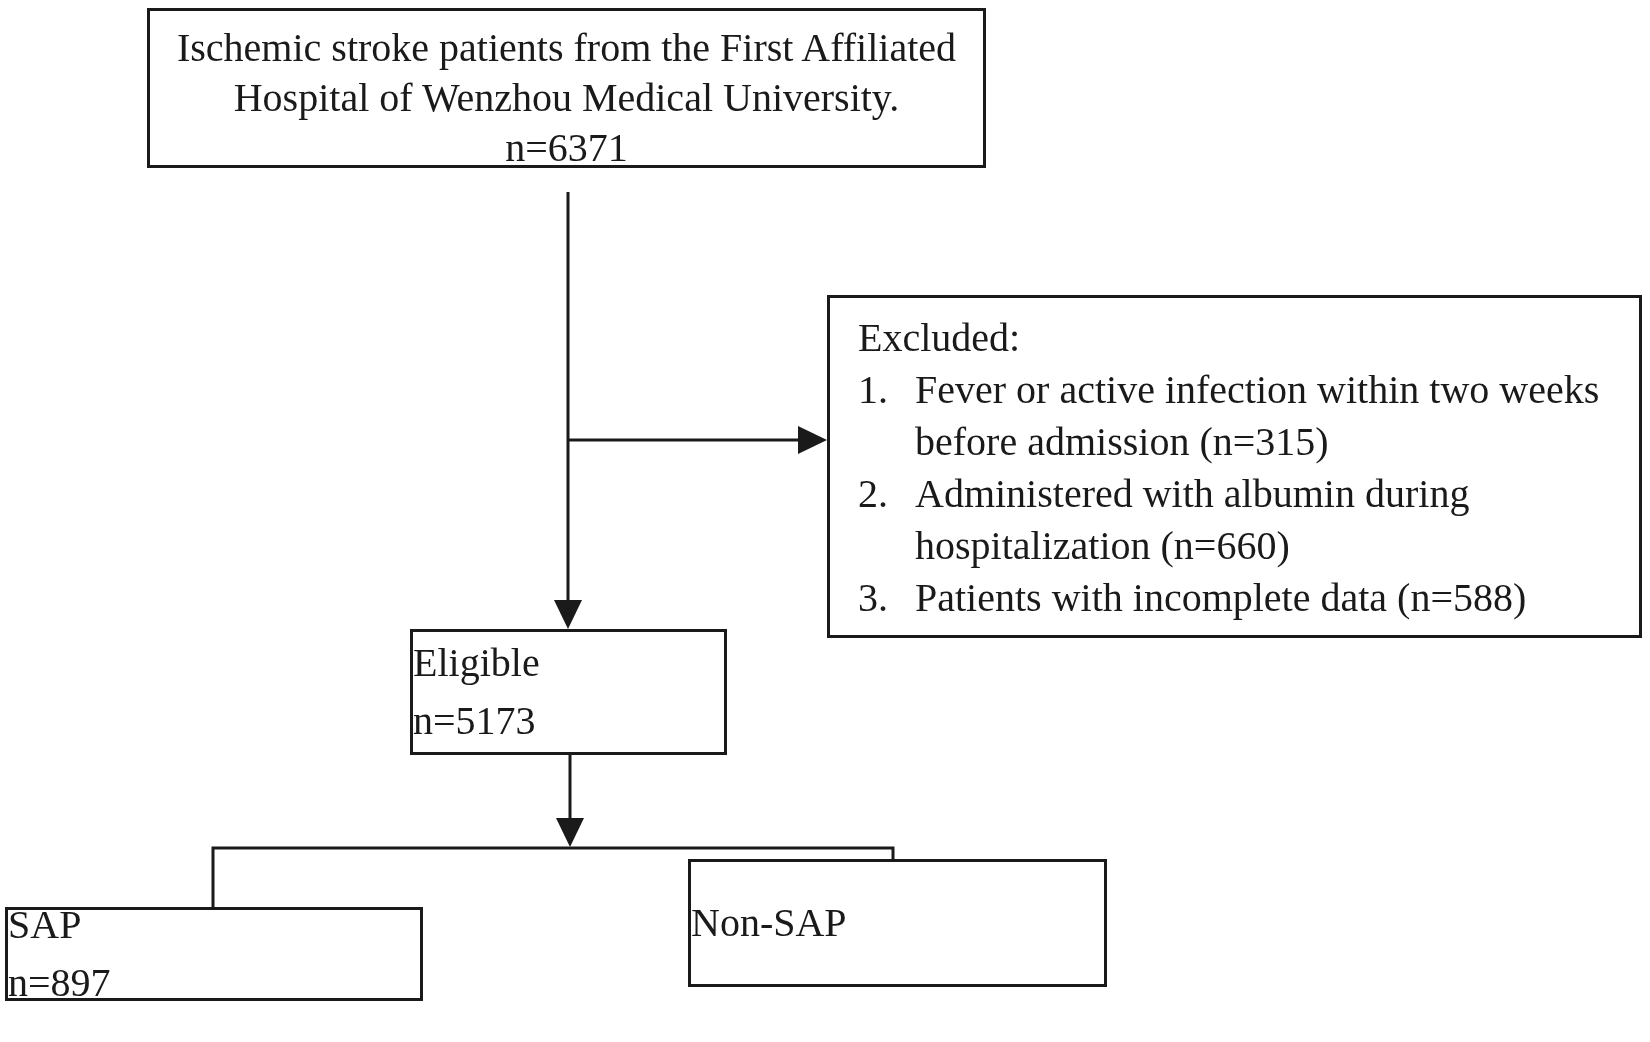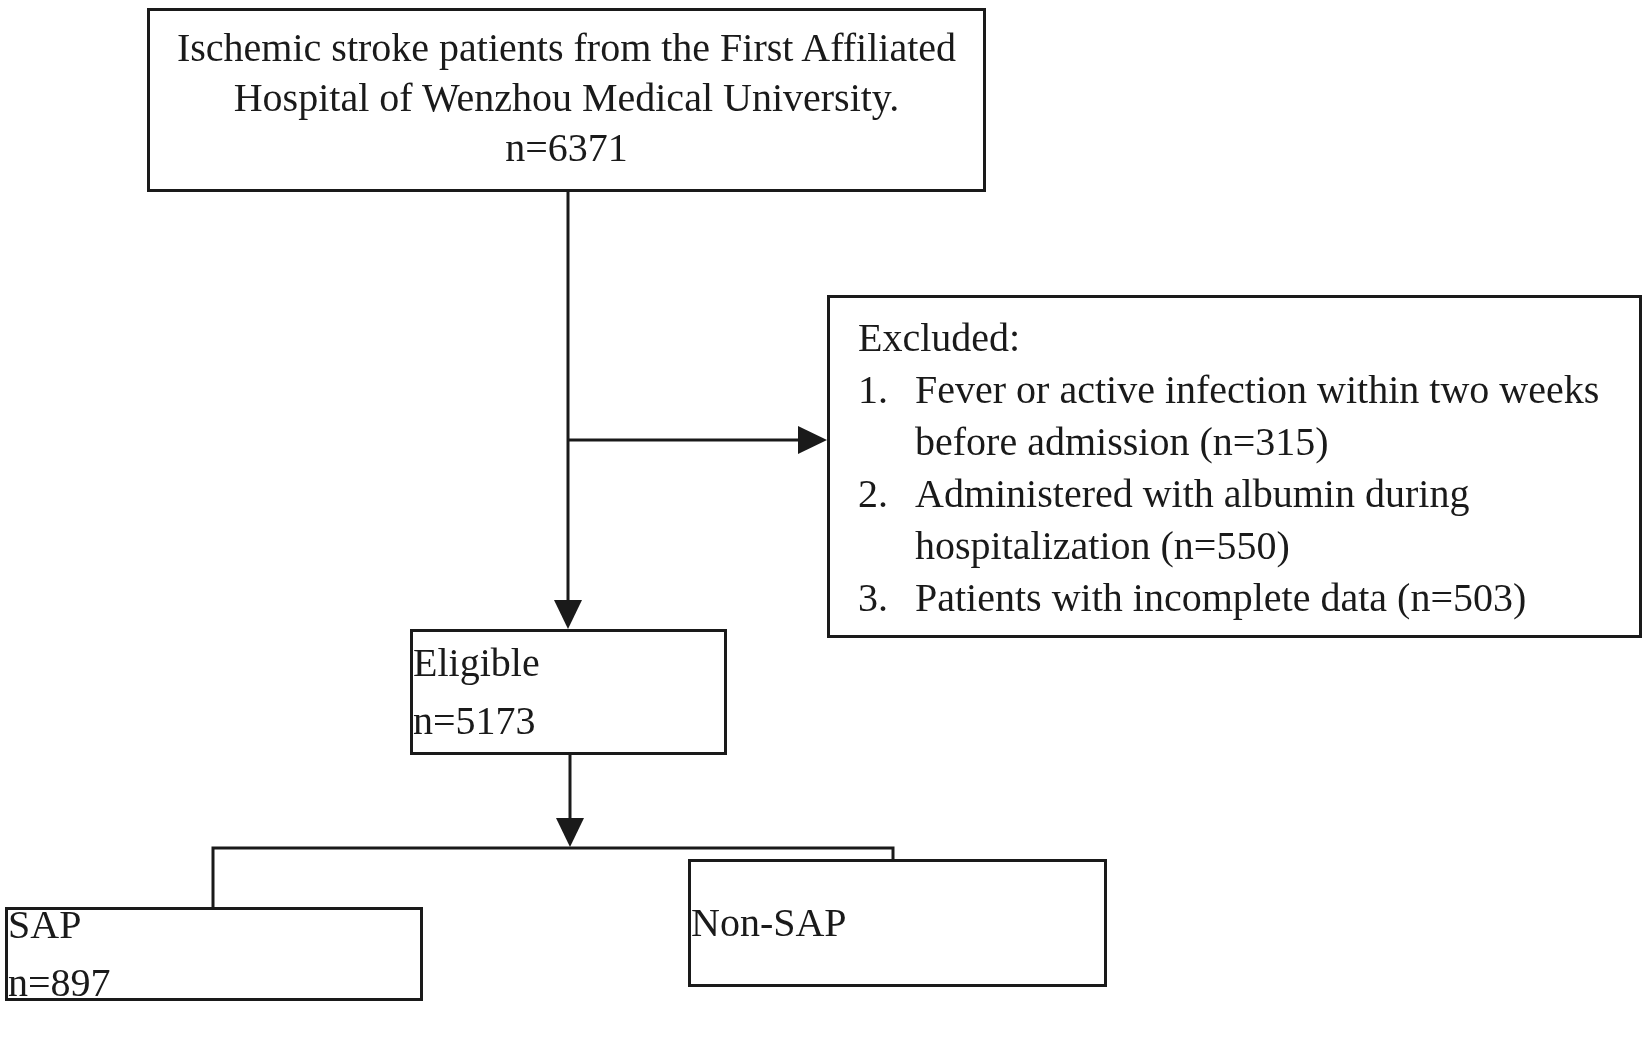--- a/index.html
+++ b/index.html
@@ -38,21 +38,21 @@
   .box {
     position: absolute;
     border: 3px solid var(--ink);
     background: var(--background);
     font-size: 40px;
     line-height: 50px;
   }
 
   .source-box {
     left: 147px; top: 8px;
-    width: 839px; height: 184px;
+    width: 839px; height: 160px;
     text-align: center;
     padding-top: 12px;
   }
   .source-box .line { white-space: nowrap; }
 
   .excluded-box {
     left: 827px; top: 275px;
     width: 815px; height: 343px;
     padding: 14px 18px 0 28px;
     line-height: 52px;
@@ -109,22 +109,22 @@
   <div class="box source-box">
     <div class="line">Ischemic stroke patients from the First Affiliated</div>
     <div class="line">Hospital of Wenzhou Medical University.</div>
     <div class="line">n=6371</div>
   </div>
 
   <div class="box excluded-box">
     <div>Excluded:</div>
     <ol class="excl-list">
       <li>Fever or active infection within two weeks before admission (n=315)</li>
-      <li>Administered with albumin during hospitalization (n=550)</li>
-      <li>Patients with incomplete data (n=503)</li>
+      <li>Administered with albumin during hospitalization (n=660)</li>
+      <li>Patients with incomplete data (n=588)</li>
     </ol>
   </div>
 
   <div class="box center-box eligible-box">
     <div>Eligible</div>
     <div>n=5173</div>
   </div>
 
   <div class="box center-box sap-box">
     <div>SAP</div>

